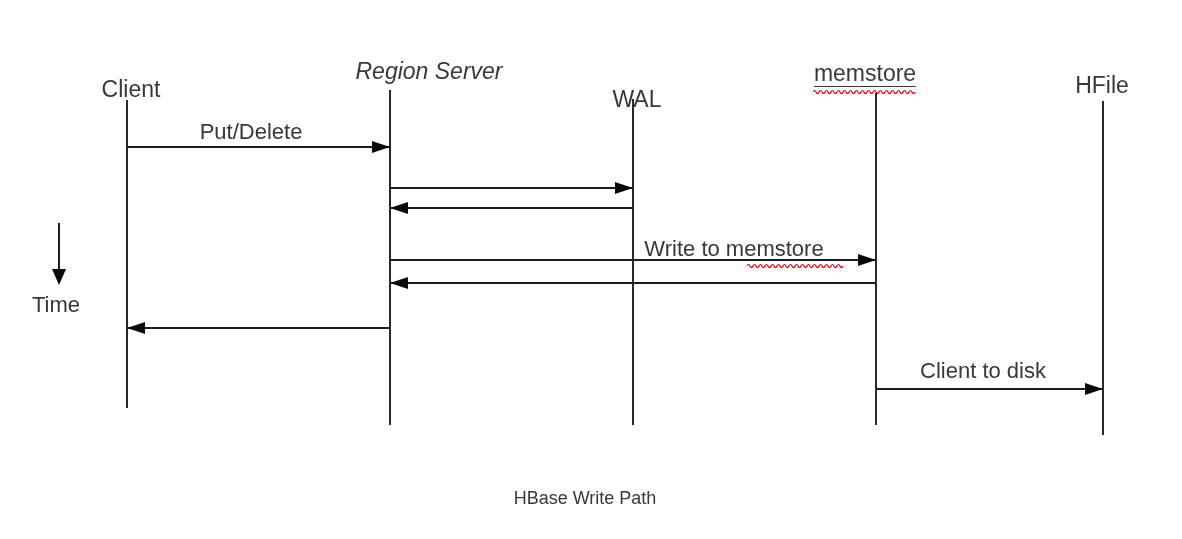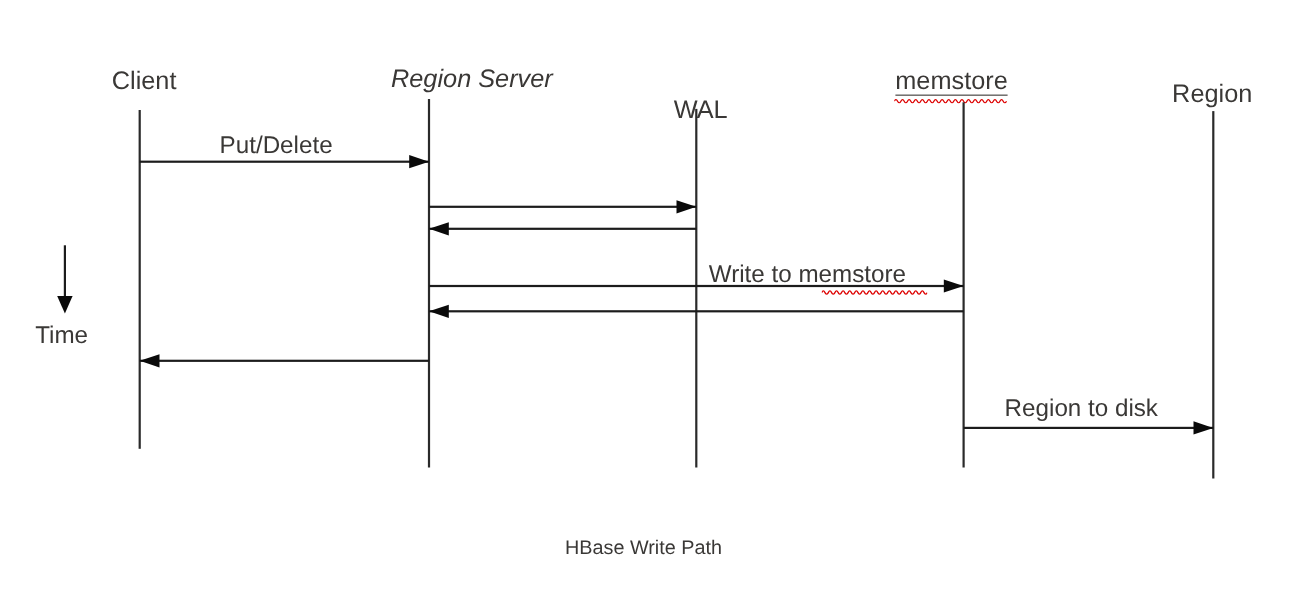--- a/index.html
+++ b/index.html
@@ -80,41 +80,41 @@
   }
   .squiggle-abs{
     position:absolute;
   }
 </style>
 </head>
 <body>
 
 <div id="canvas">
 
-  <div class="actor-label" style="left:131px; top:60px;">
+  <div class="actor-label" style="left:131px; top:76px;">
     <span>Client</span>
   </div>
 
   <div class="actor-label" style="left:429px; top:58px;font-style:italic;">
     <span>Region Server</span>
   </div>
 
   <div class="actor-label" style="left:637px; top:86px;">
     <span>WAL</span>
   </div>
 
   <div class="actor-label" style="left:865px; top:60px;">
     <span class="underlined">memstore</span>
     <svg class="squiggle" width="104" height="6" viewBox="0 0 104 6">
         <path d="M0 4 q1.5 -3 3 0 t3 0 t3 0 t3 0 t3 0 t3 0 t3 0 t3 0 t3 0 t3 0 t3 0 t3 0 t3 0 t3 0 t3 0 t3 0 t3 0 t3 0 t3 0 t3 0 t3 0 t3 0 t3 0 t3 0 t3 0 t3 0 t3 0 t3 0 t3 0 t3 0 t3 0 t3 0 t3 0 t3 0" fill="none" stroke="#dd0000" stroke-width="1.2"></path>
       </svg>
   </div>
 
   <div class="actor-label" style="left:1102px; top:72px;">
-    <span>Region</span>
+    <span>HFile</span>
   </div>
 
   <div class="lifeline" style="left:126px; top:100px; height:308px;"></div>
   <div class="lifeline" style="left:389px; top:90px;  height:335px;"></div>
   <div class="lifeline" style="left:632px; top:99px;  height:326px;"></div>
   <div class="lifeline" style="left:875px; top:93px;  height:332px;"></div>
   <div class="lifeline" style="left:1102px; top:101px; height:334px;"></div>
 
   <div class="msg-label" style="left:251px; top:120px;">Put/Delete</div>
   <div class="msg-line" style="left:127px; top:146px; width:263px;"></div>
@@ -134,21 +134,21 @@
   <svg class="squiggle-abs" style="left:747px; top:262px;" width="96" height="6" viewBox="0 0 96 6">
       <path d="M0 4 q1.5 -3 3 0 t3 0 t3 0 t3 0 t3 0 t3 0 t3 0 t3 0 t3 0 t3 0 t3 0 t3 0 t3 0 t3 0 t3 0 t3 0 t3 0 t3 0 t3 0 t3 0 t3 0 t3 0 t3 0 t3 0 t3 0 t3 0 t3 0 t3 0 t3 0 t3 0 t3 0 t3 0" fill="none" stroke="#dd0000" stroke-width="1.2"></path>
     </svg>
 
   <div class="msg-line" style="left:390px; top:282px; width:486px;"></div>
   <div class="head-left" style="left:390px; top:277px;"></div>
 
   <div class="msg-line" style="left:127px; top:327px; width:263px;"></div>
   <div class="head-left" style="left:127px; top:322px;"></div>
 
-  <div class="msg-label" style="left:983px; top:359px;">Region to disk</div>
+  <div class="msg-label" style="left:983px; top:359px;">Client to disk</div>
   <div class="msg-line" style="left:876px; top:388px; width:227px;"></div>
   <div class="head-right" style="left:1085px; top:383px;"></div>
 
   <div class="msg-line" style="left:58px; top:223px; width:1.5px; height:47px;"></div>
   <div class="head-down" style="left:52px; top:269px;"></div>
   <div class="time-label" style="left:56px; top:292px;">Time</div>
 
   <div class="title" style="left:585px; top:488px;">HBase Write Path</div>
 
 </div>

